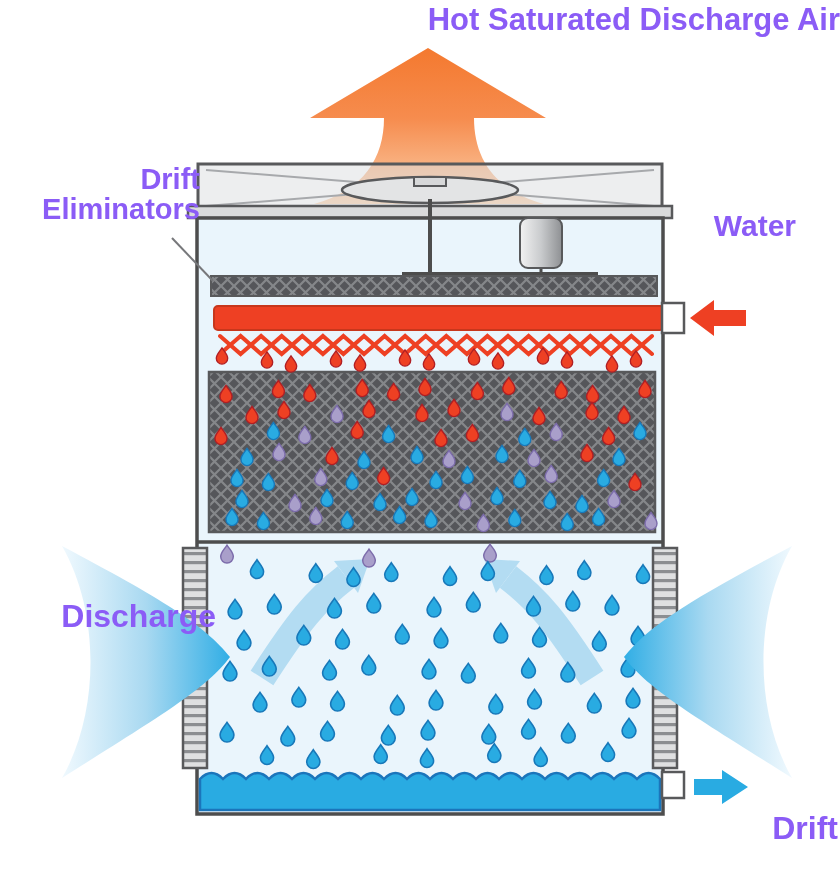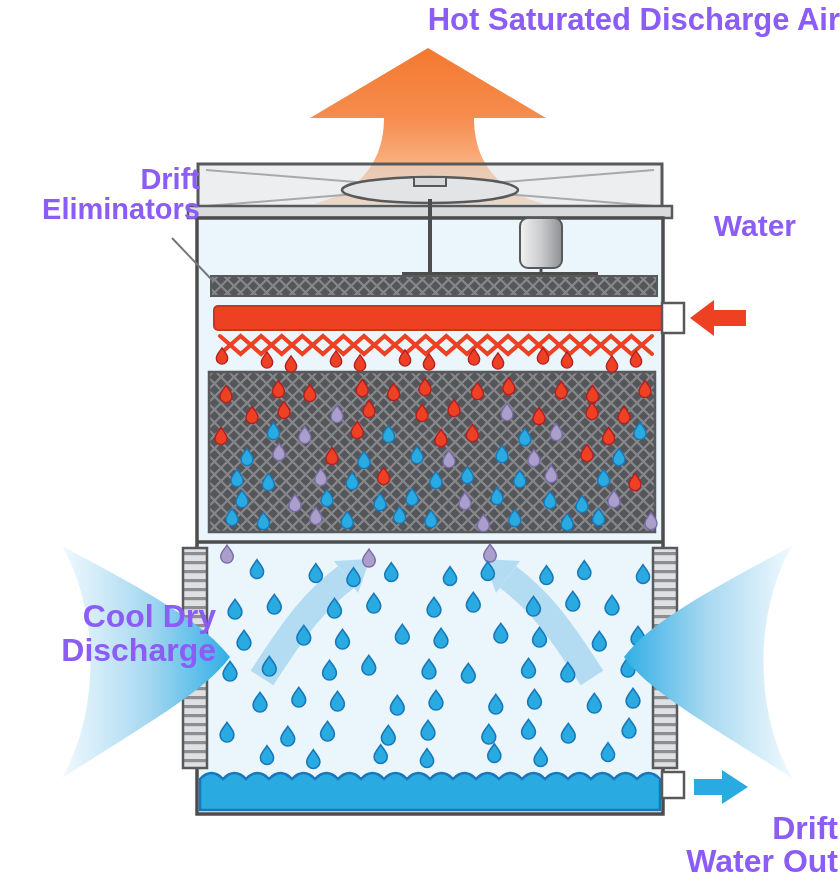--- a/index.html
+++ b/index.html
@@ -272,22 +272,20 @@
   <div class="lbl drift">
     <div>Drift</div>
     <div>Eliminators</div>
   </div>
 
   <div class="lbl hotin">
     <div>Water</div>
   </div>
 
   <div class="lbl cooldry">
-    <div>Cool Dry</div>
     <div>Discharge</div>
   </div>
 
   <div class="lbl coolout">
     <div>Drift</div>
-    <div>Water Out</div>
   </div>
 
 </div>
 
 </body></html>

